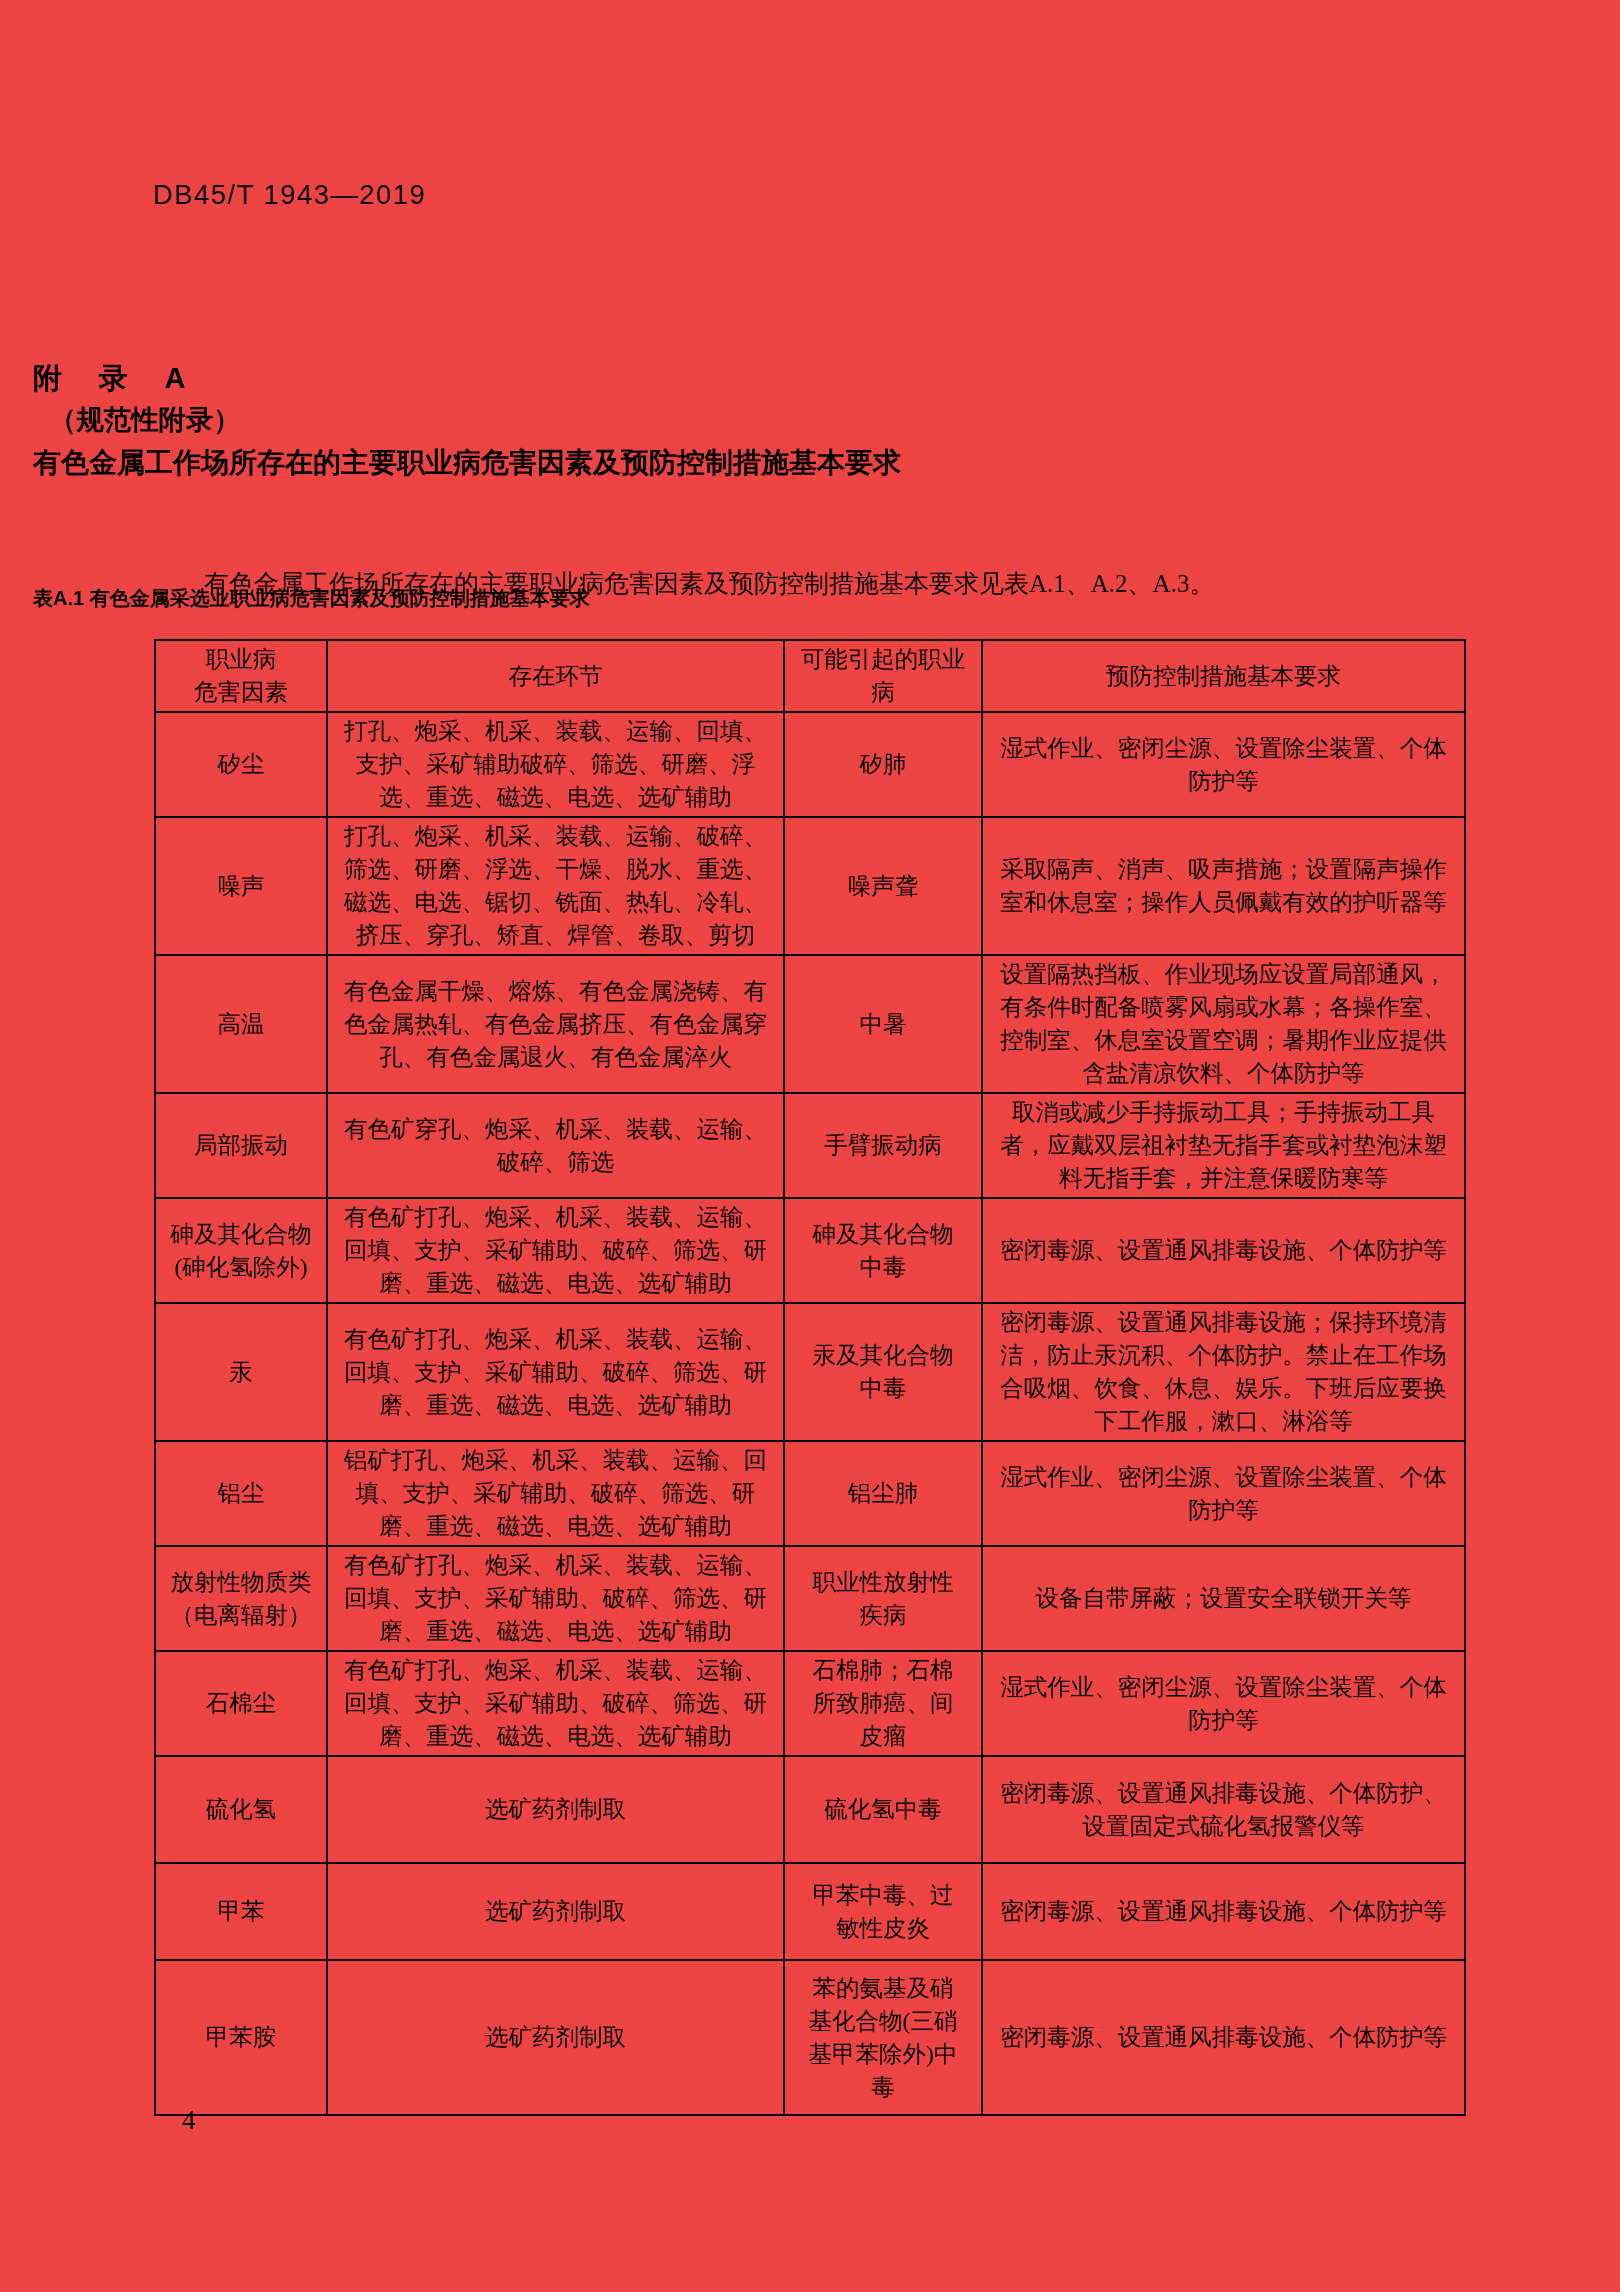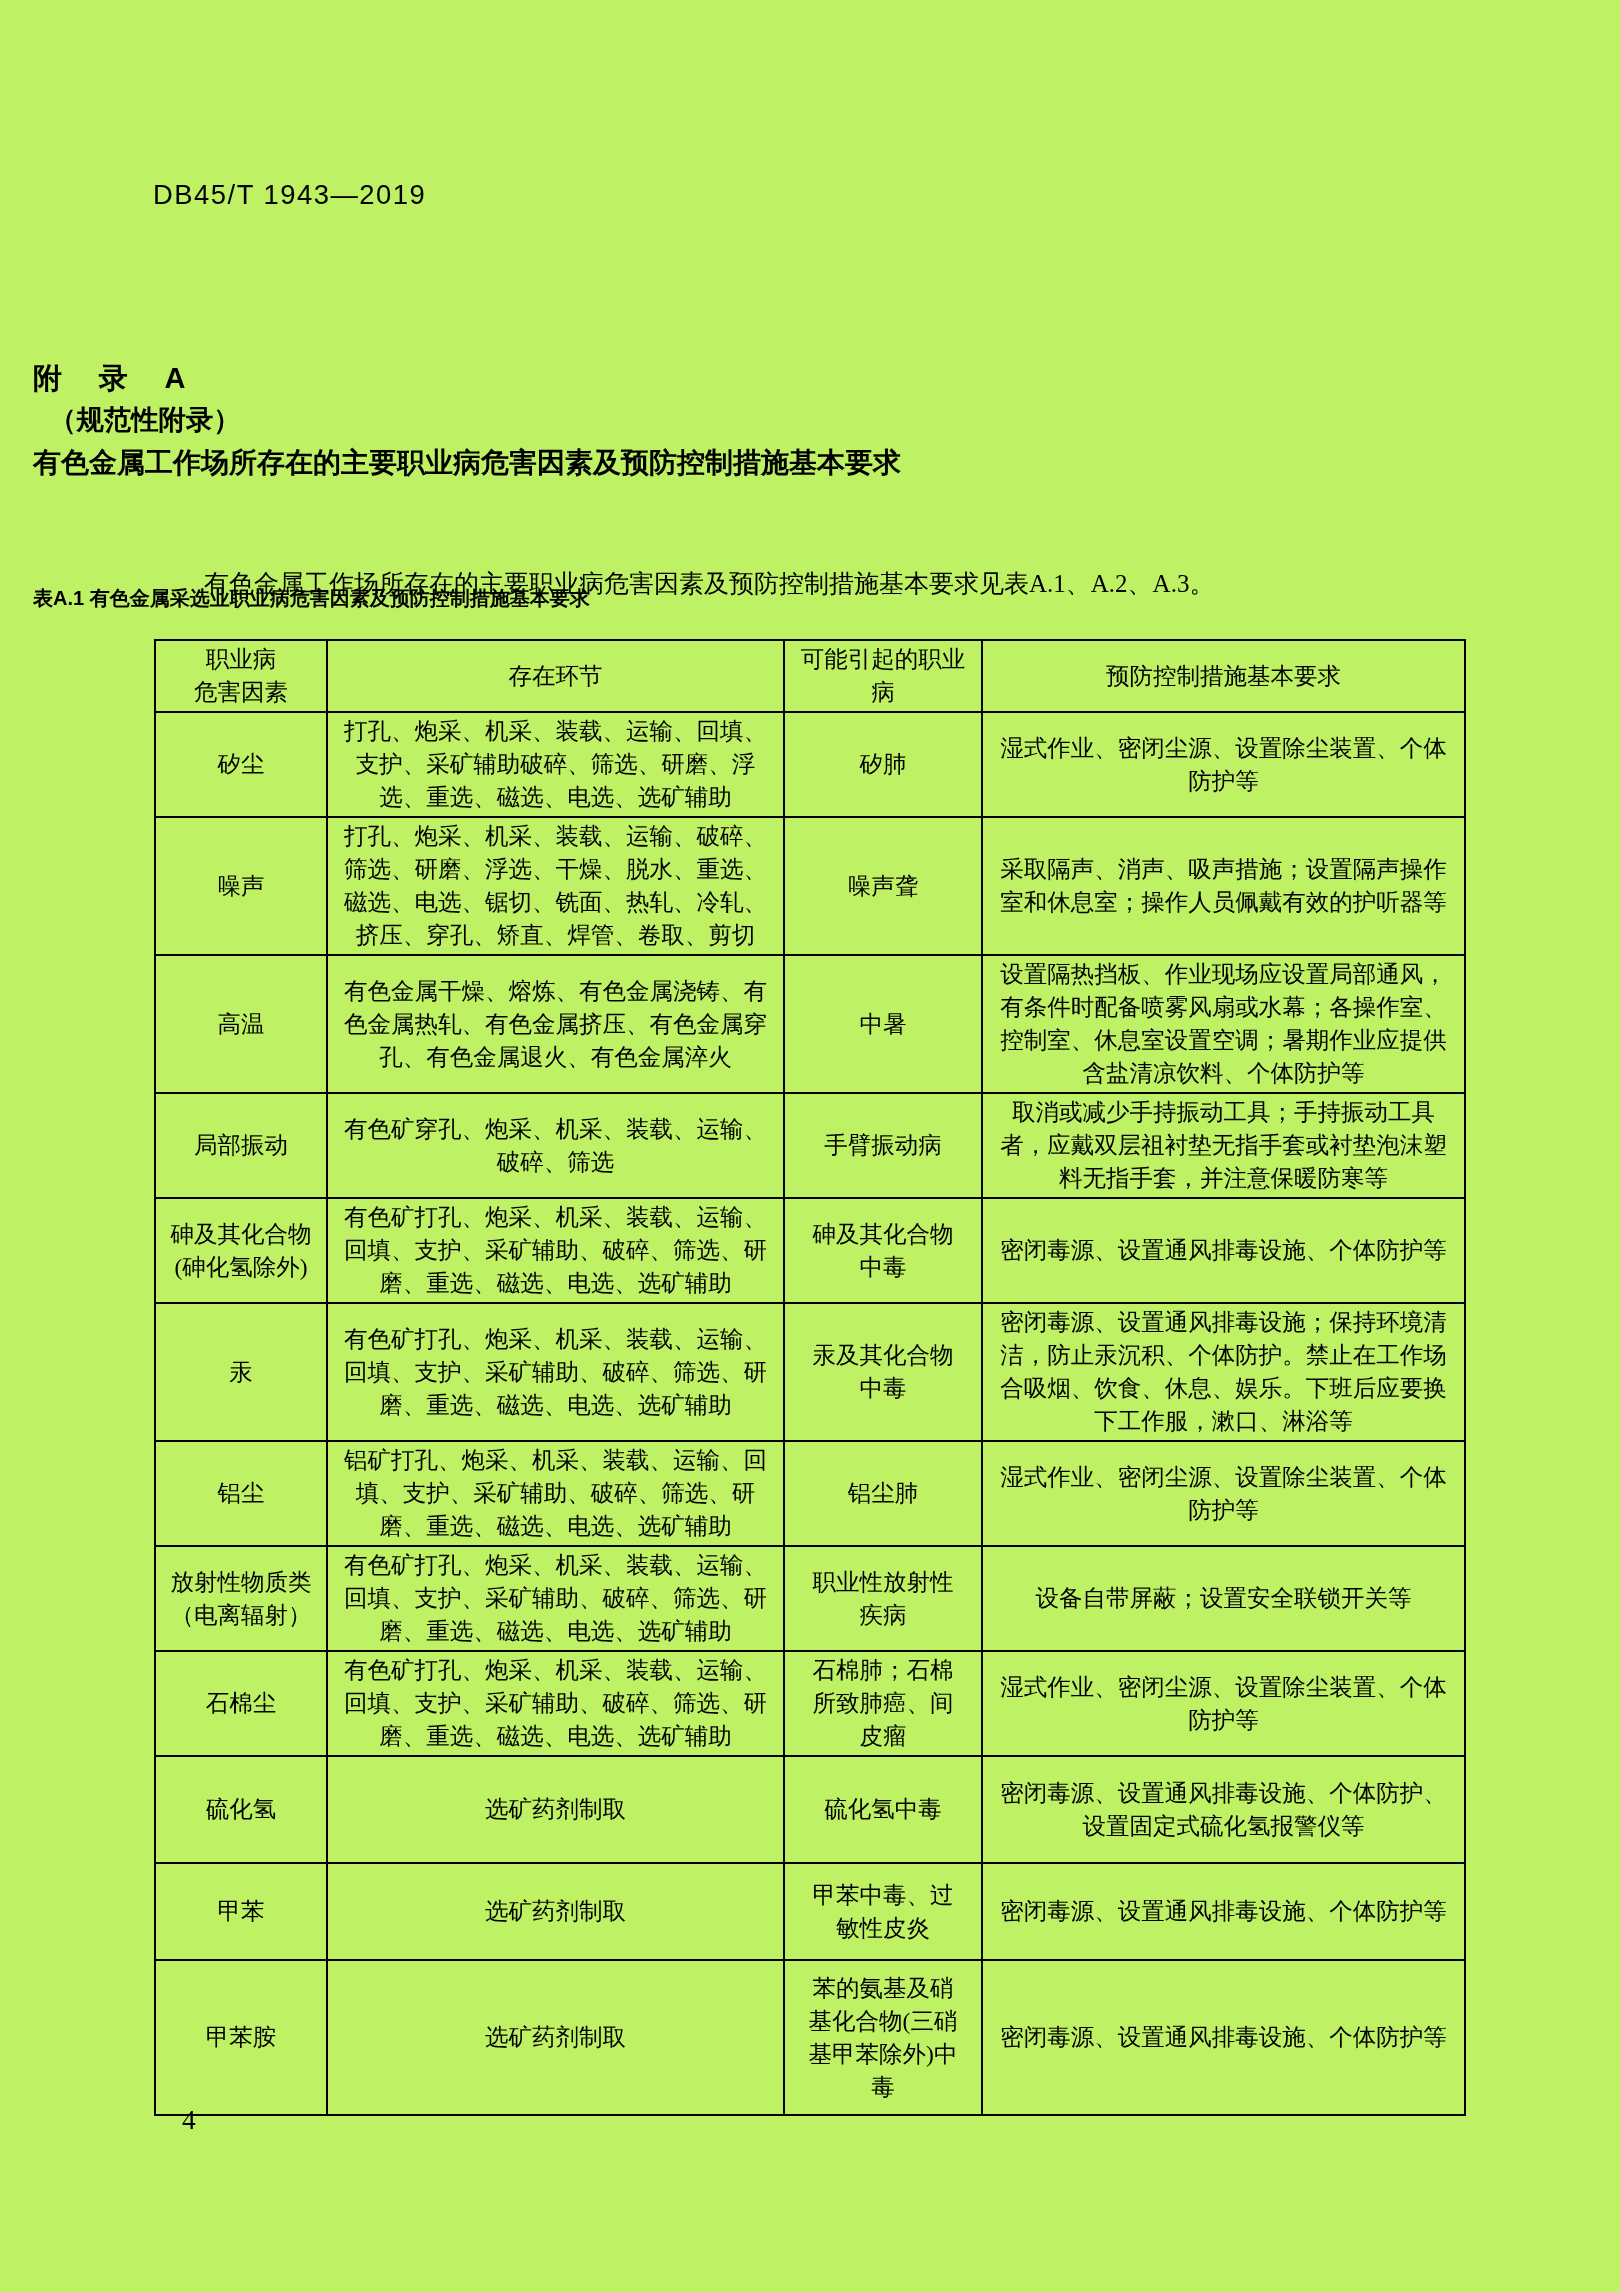--- a/index.html
+++ b/index.html
@@ -4,21 +4,21 @@
 <style>
   html, body {
     margin: 0;
     padding: 0;
     background: #e8e8e8;
   }
   .page {
     position: relative;
     width: 1620px;
     height: 2293px;
-    background: #bef264;
+    background: #ef4444;
     color: #000000;
     font-family: "Liberation Serif", "DejaVu Serif", serif;
     overflow: hidden;
     margin: 0 auto;
   }
   .doc-code {
     position: absolute;
     left: 153px;
     top: 179px;
     font-family: "Liberation Sans", "DejaVu Sans", sans-serif;

